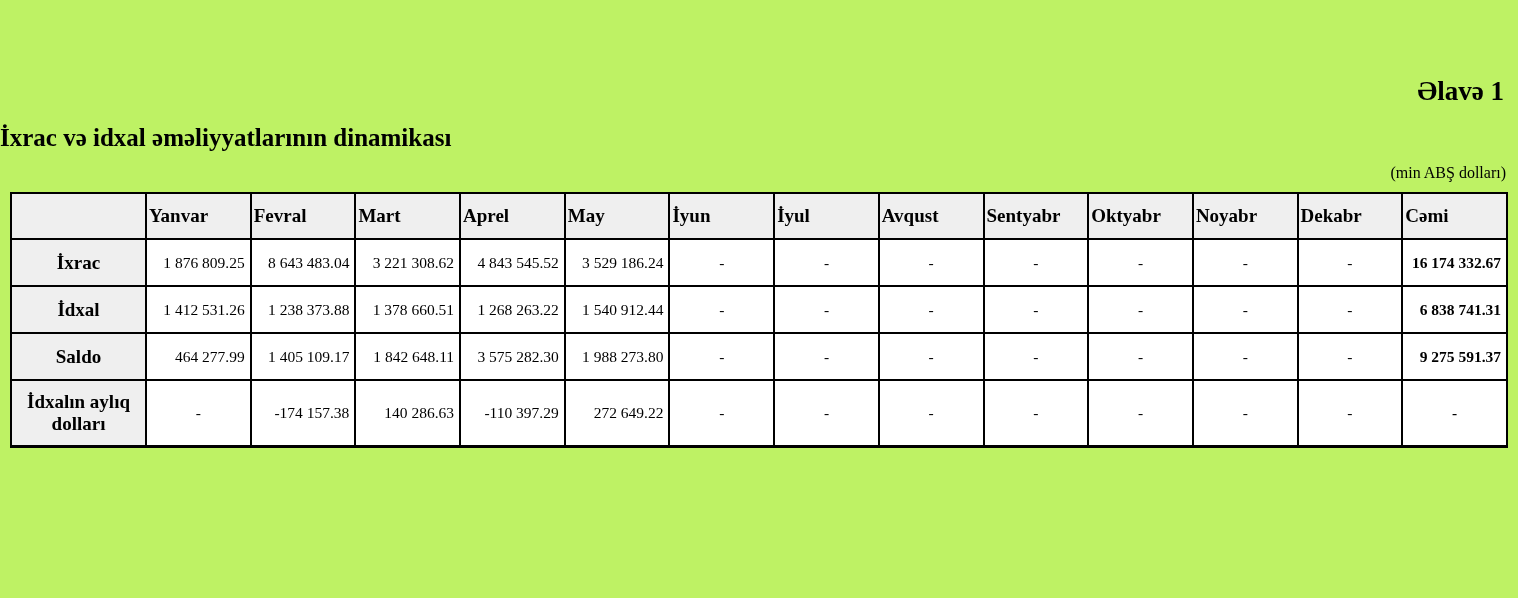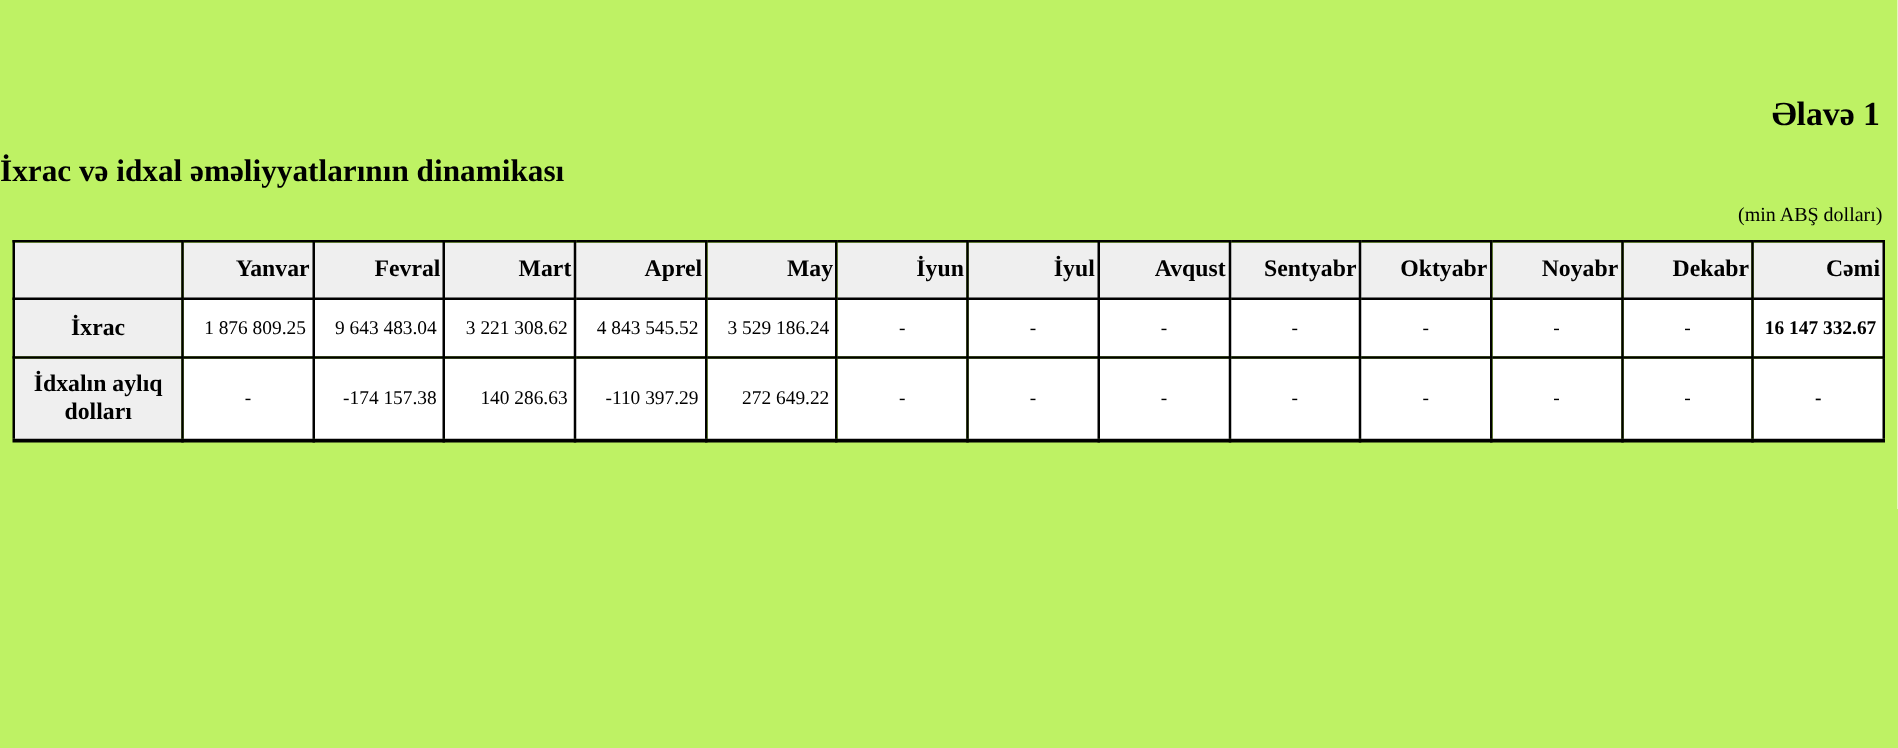--- a/index.html
+++ b/index.html
@@ -51,21 +51,21 @@
   table.main th, table.main td {
     border: 2px solid #000;
     overflow: hidden;
   }
   col.c-label { width: 135px; }
   thead th {
     background: #efefef;
     font-size: 19px;
     font-weight: bold;
     height: 44px;
-    text-align: right;
+    text-align: left;
     vertical-align: middle;
     padding: 0 2px;
   }
   td.row-label {
     background: #efefef;
     font-size: 19px;
     font-weight: bold;
     text-align: center;
     vertical-align: middle;
     line-height: 1.15;
@@ -129,32 +129,64 @@
           <th>Oktyabr</th>
           <th>Noyabr</th>
           <th>Dekabr</th>
           <th>Cəmi</th>
         </tr>
     </thead>
     <tbody>
         <tr class="r-std">
           <td class="row-label">İxrac</td>
           <td class="val">1 876 809.25</td>
-          <td class="val">9 643 483.04</td>
+          <td class="val">8 643 483.04</td>
           <td class="val">3 221 308.62</td>
           <td class="val">4 843 545.52</td>
           <td class="val">3 529 186.24</td>
           <td class="val dash">-</td>
           <td class="val dash">-</td>
           <td class="val dash">-</td>
           <td class="val dash">-</td>
           <td class="val dash">-</td>
           <td class="val dash">-</td>
           <td class="val dash">-</td>
-          <td class="val total">16 147 332.67</td>
+          <td class="val total">16 174 332.67</td>
+        </tr>
+        <tr class="r-std">
+          <td class="row-label">İdxal</td>
+          <td class="val">1 412 531.26</td>
+          <td class="val">1 238 373.88</td>
+          <td class="val">1 378 660.51</td>
+          <td class="val">1 268 263.22</td>
+          <td class="val">1 540 912.44</td>
+          <td class="val dash">-</td>
+          <td class="val dash">-</td>
+          <td class="val dash">-</td>
+          <td class="val dash">-</td>
+          <td class="val dash">-</td>
+          <td class="val dash">-</td>
+          <td class="val dash">-</td>
+          <td class="val total">6 838 741.31</td>
+        </tr>
+        <tr class="r-std">
+          <td class="row-label">Saldo</td>
+          <td class="val">464 277.99</td>
+          <td class="val">1 405 109.17</td>
+          <td class="val">1 842 648.11</td>
+          <td class="val">3 575 282.30</td>
+          <td class="val">1 988 273.80</td>
+          <td class="val dash">-</td>
+          <td class="val dash">-</td>
+          <td class="val dash">-</td>
+          <td class="val dash">-</td>
+          <td class="val dash">-</td>
+          <td class="val dash">-</td>
+          <td class="val dash">-</td>
+          <td class="val total">9 275 591.37</td>
         </tr>
         <tr class="r-tall">
           <td class="row-label">İdxalın aylıq dolları</td>
           <td class="val dash">-</td>
           <td class="val">-174 157.38</td>
           <td class="val">140 286.63</td>
           <td class="val">-110 397.29</td>
           <td class="val">272 649.22</td>
           <td class="val dash">-</td>
           <td class="val dash">-</td>

